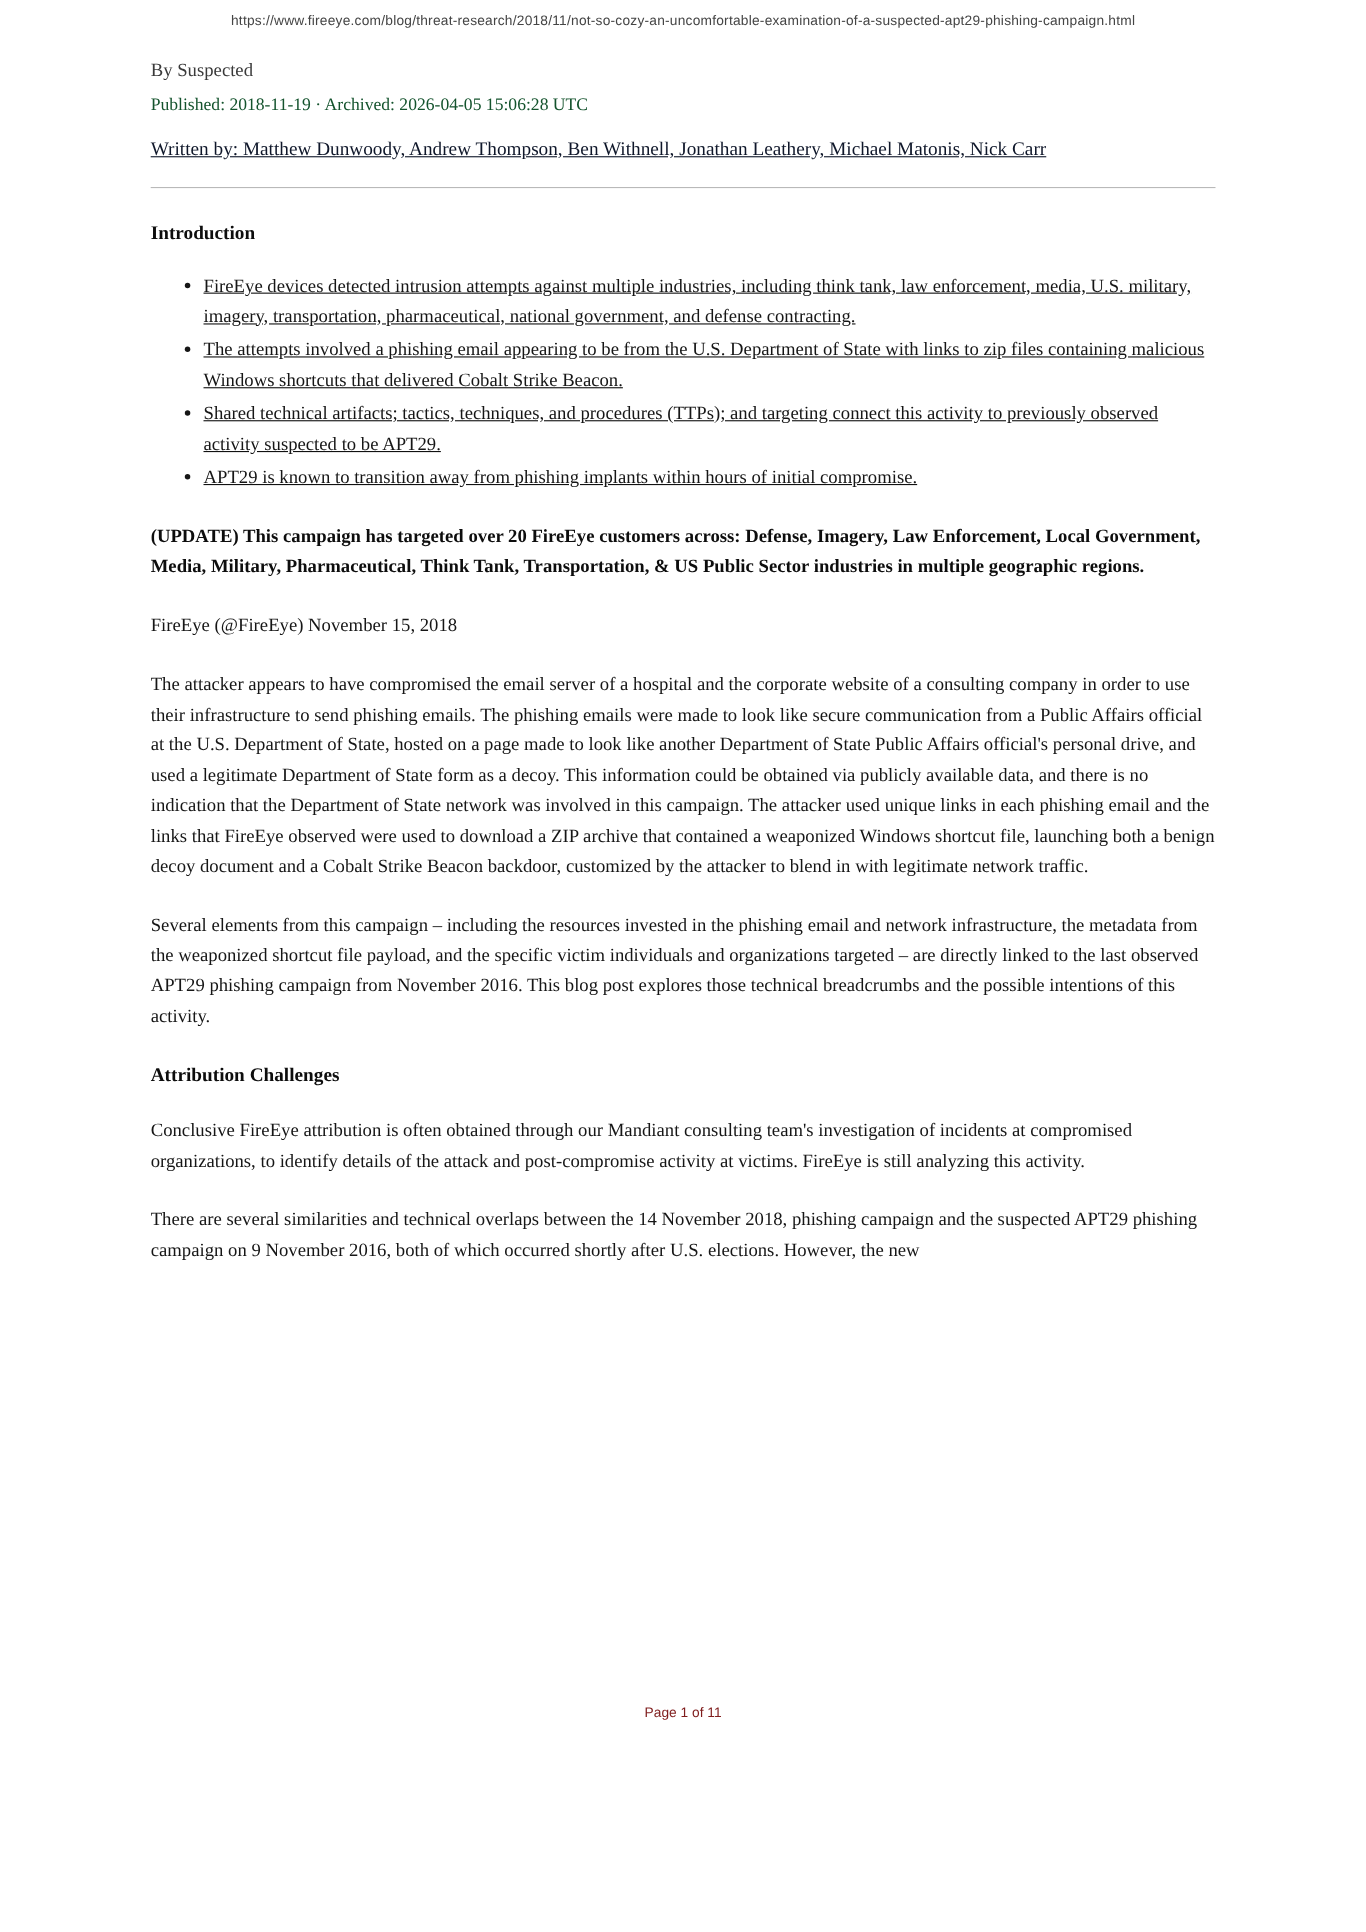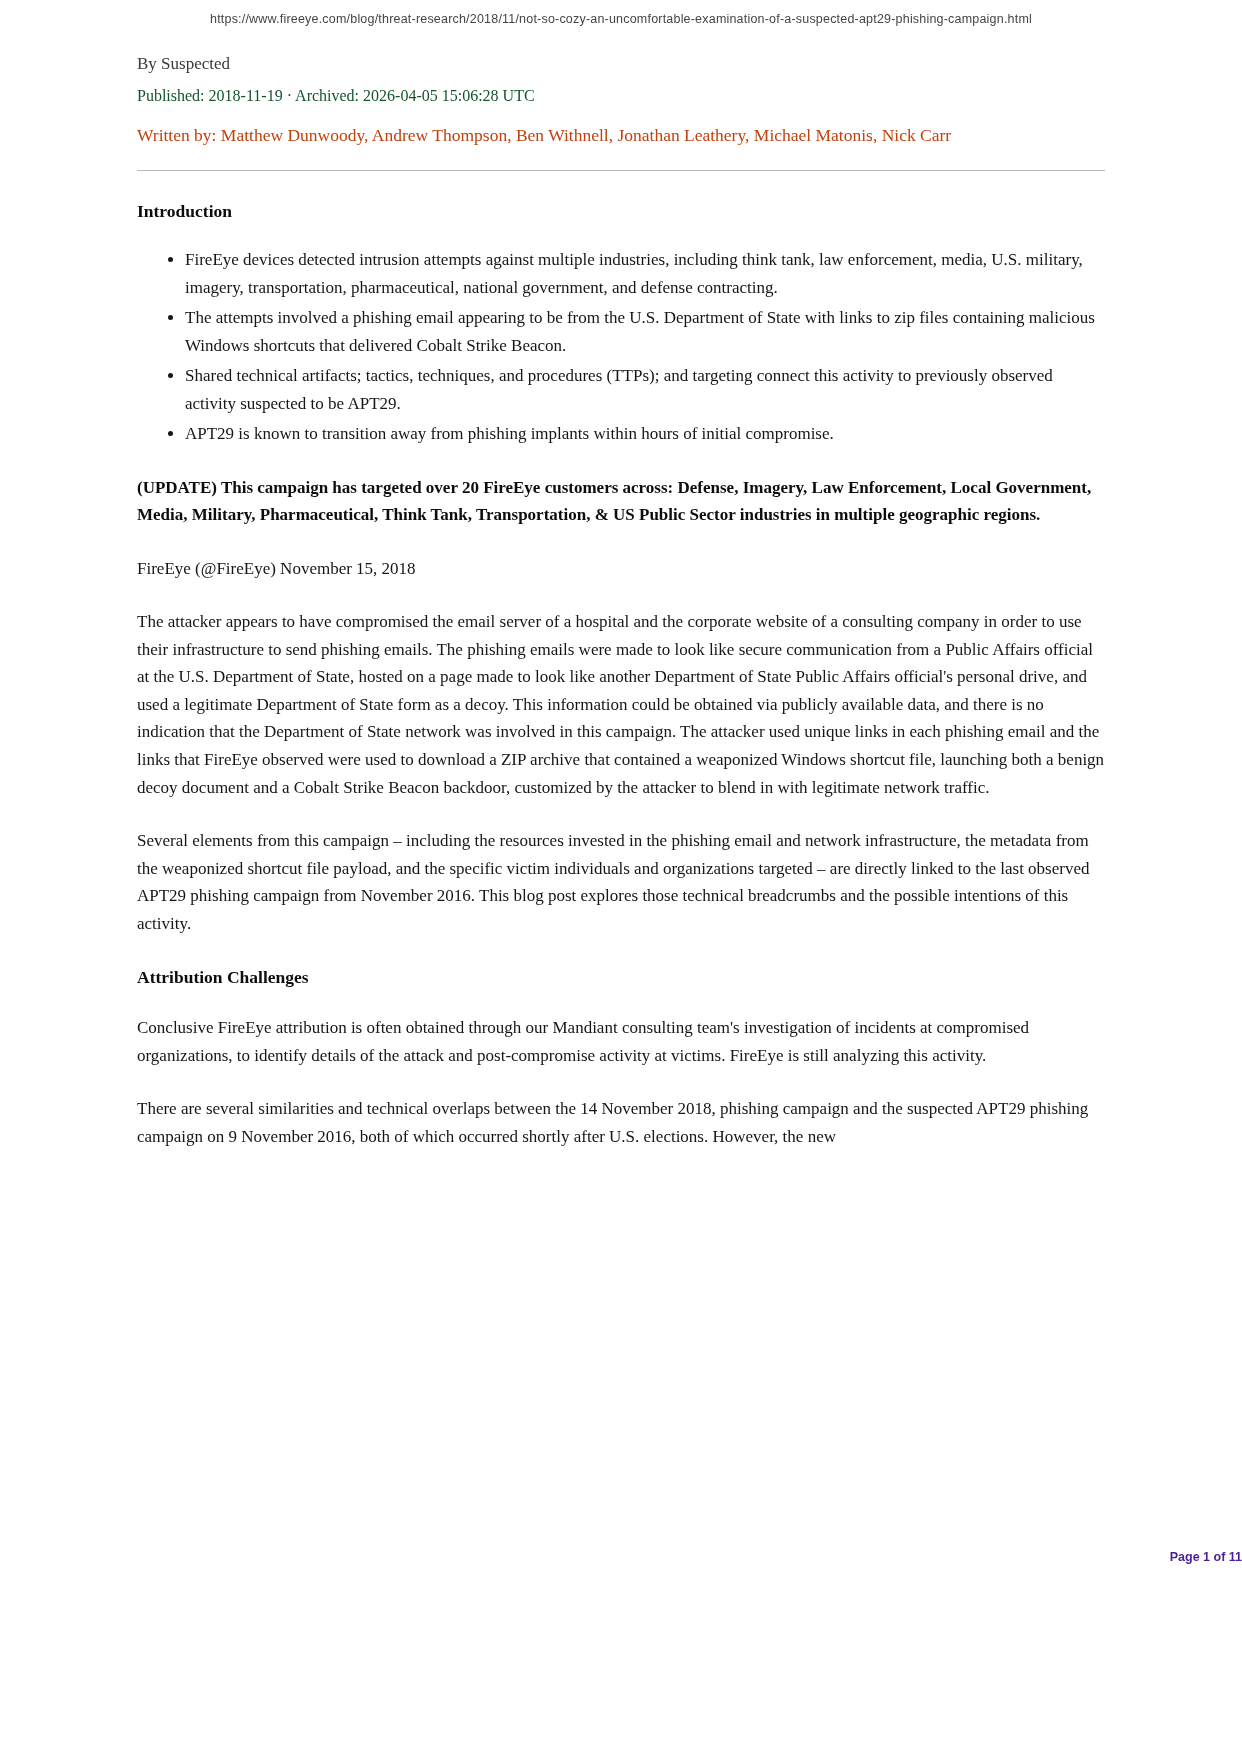--- a/index.html
+++ b/index.html
@@ -39,38 +39,40 @@
     color: #3a3a3a;
   }
   .meta {
     margin-top: 13px;
     font-size: 16px;
     color: #14532d;
   }
   .authors {
     margin-top: 20px;
     font-size: 17.5px;
-    color: #c2410c;
+    color: #0f172a;
+    text-decoration: underline;
   }
   .divider {
     margin-top: 24px;
     border: none;
     border-top: 1px solid #b9b9b9;
     height: 0;
   }
   .section-heading {
     margin: 30px 0 0 0;
     font-size: 17.5px;
     font-weight: bold;
     color: #0d0d0d;
   }
   ul.bullets {
     margin: 24px 0 0 0;
     padding-left: 48px;
     list-style: disc;
+    text-decoration: underline;
   }
   ul.bullets li {
     font-size: 17px;
     line-height: 1.62;
     margin-bottom: 3px;
     color: #161616;
   }
   p.body-text {
     margin: 26px 0 0 0;
     font-size: 17px;
@@ -79,25 +81,24 @@
   }
   p.body-text.bold {
     font-weight: bold;
     color: #0d0d0d;
   }
   .page-footer {
     position: absolute;
     left: 0;
     right: 0;
     top: 1550px;
-    text-align: right;
+    text-align: center;
     font-family: "Liberation Sans", "DejaVu Sans", sans-serif;
     font-size: 12.5px;
-    color: #4c1d95;
-    font-weight: bold;
+    color: #7f1d1d;
   }
 </style>
 </head>
 <body>
 
 <div class="url-header">https://www.fireeye.com/blog/threat-research/2018/11/not-so-cozy-an-uncomfortable-examination-of-a-suspected-apt29-phishing-campaign.html</div>
 
 <div class="content">
 
 

